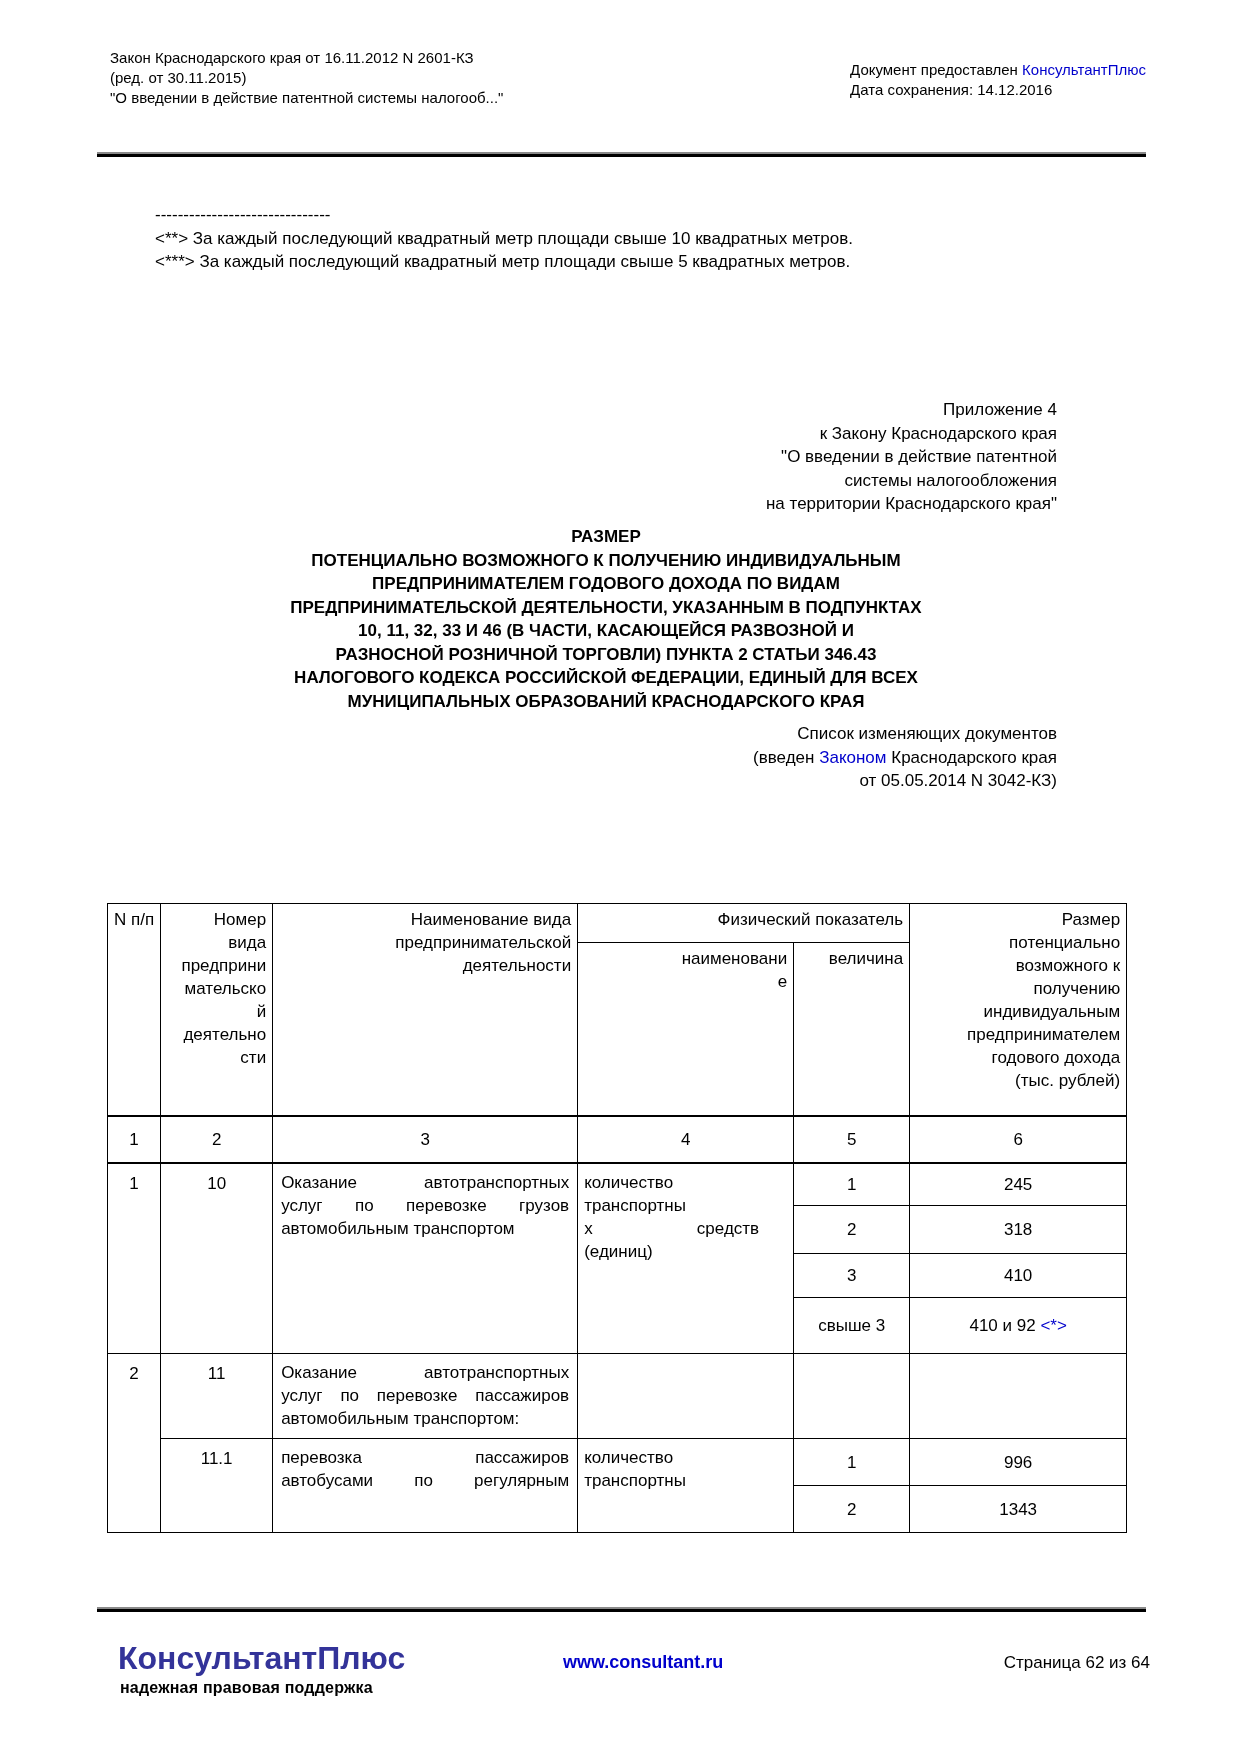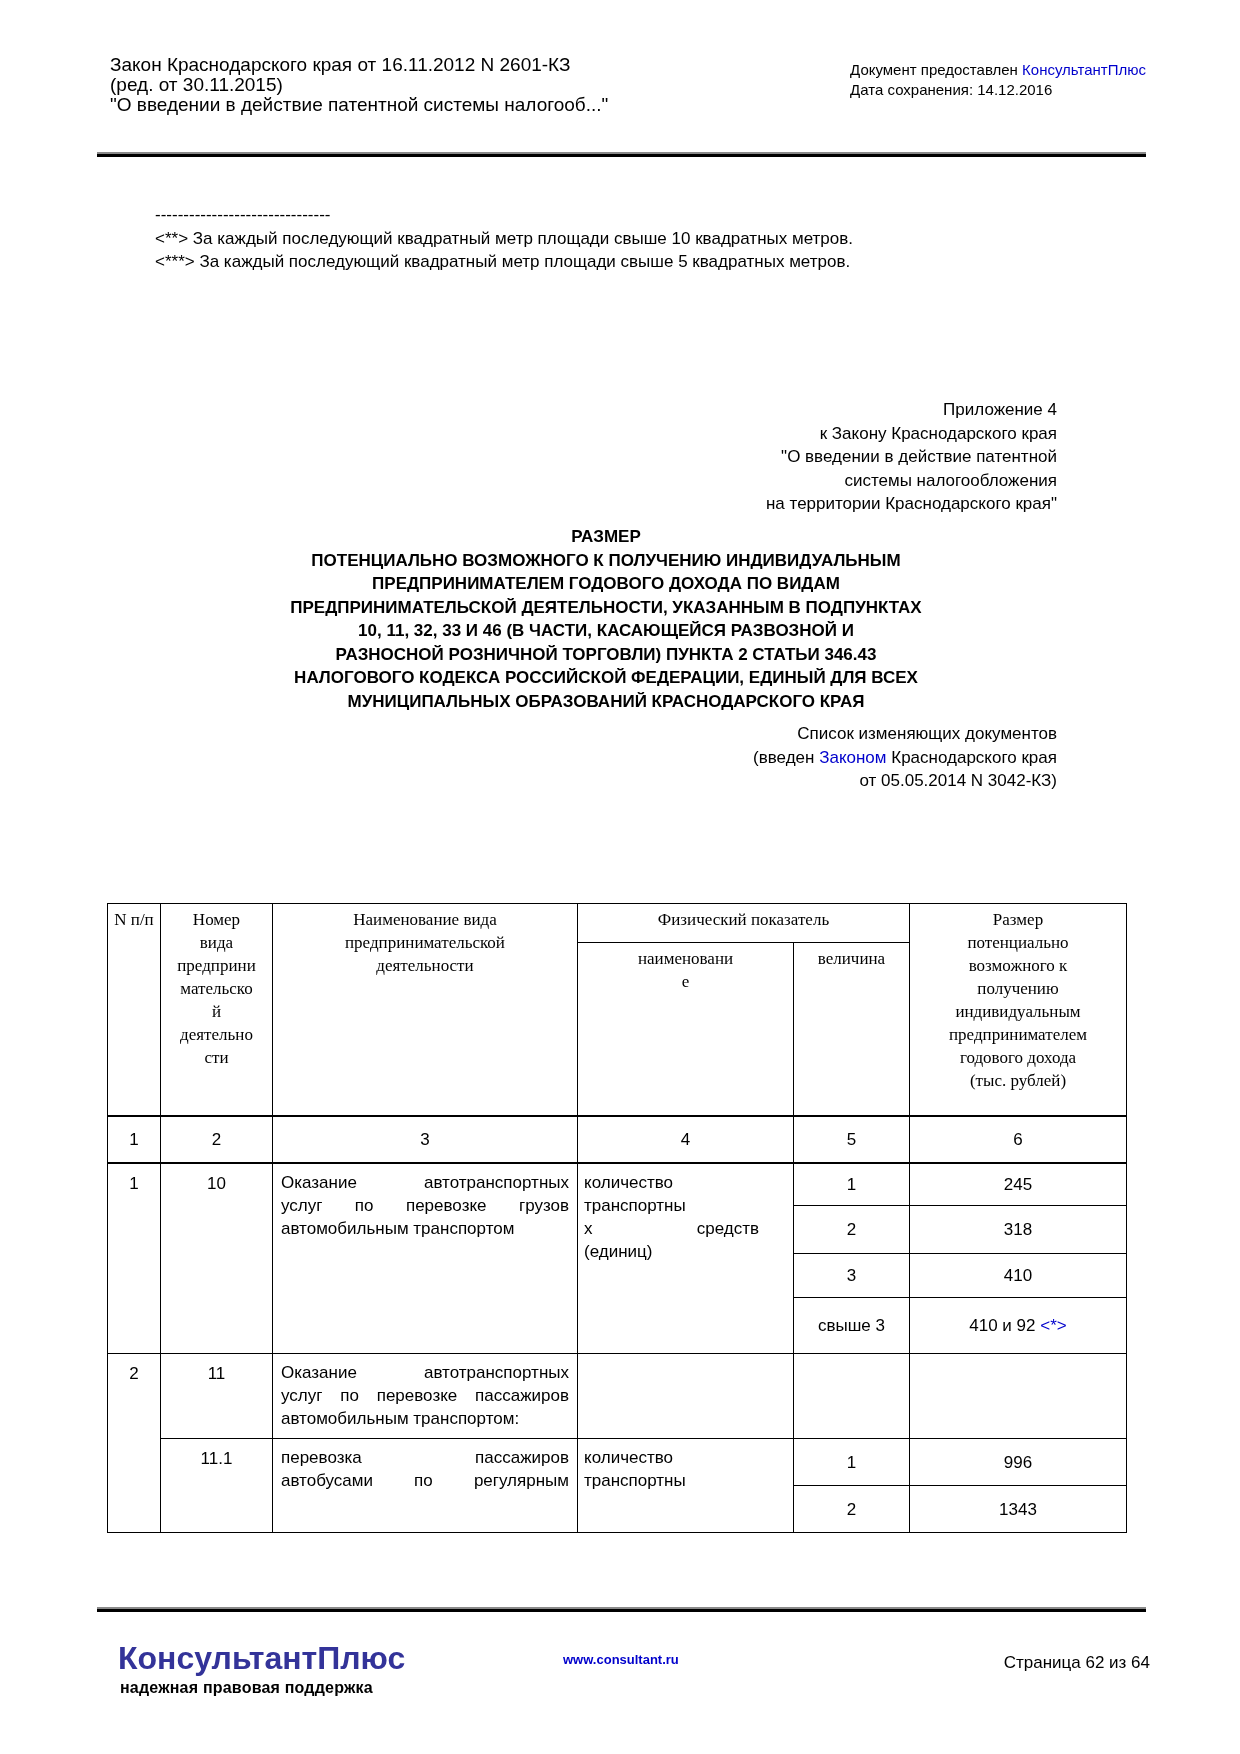--- a/index.html
+++ b/index.html
@@ -1,56 +1,56 @@
 <!DOCTYPE html>
 <html><head>
 <meta charset="utf-8">
 <style>
   html,body { margin:0; padding:0; background:#ffffff; }
   .page { position:relative; width:1240px; height:1754px; background:#fff;
           font-family:"Liberation Sans", sans-serif; color:#000; overflow:hidden; }
 
   a.link { color:#0000cc; text-decoration:none; cursor:pointer; }
 
-  .hdr-left { position:absolute; left:110px; top:55px; font-size:19px; line-height:20px; white-space:pre-line; }
+  .hdr-left { position:absolute; left:110px; top:48px; font-size:15px; line-height:20px; white-space:pre-line; }
   .hdr-right { position:absolute; right:94px; top:60px; font-size:15px; line-height:20px; text-align:left; }
 
   .rule { position:absolute; left:97px; width:1049px; }
   .rule .g { height:2px; background:#8a8a8a; }
   .rule .b { height:3px; background:#000; }
   .rule-top { top:152px; }
   .rule-bottom { top:1607px; }
 
   .content { position:absolute; left:155px; width:902px; font-size:17px; line-height:23.5px; }
   .fnblock { top:203px; }
   .annex { top:398px; text-align:right; white-space:pre-line; }
   .title { top:525px; text-align:center; font-weight:bold; white-space:pre-line; }
   .amend { top:722px; text-align:right; }
 
   table.doc-table { position:absolute; left:107px; top:903px; border-collapse:collapse;
                     table-layout:fixed; font-size:17px; line-height:23px; }
   .doc-table td { border:1px solid #000; padding:4px 6px; vertical-align:top; }
-  .th { text-align:center; white-space:pre-line; padding-top:10px;font-family:Liberation Serif, serif; }
+  .th { text-align:right; white-space:pre-line; padding-top:10px; }
   .th-np { white-space:nowrap; padding-left:1px; padding-right:1px; }
   tr.h1 { height:39px; }
   tr.h2 { height:173px; }
   tr.hn { height:47px; }
   tr.hn td { text-align:center; vertical-align:middle;
              border-top:2px solid #000; border-bottom:2px solid #000; padding:2px; }
   tr.ra { height:43px; } tr.rb { height:48px; } tr.rc { height:44px; } tr.rd { height:56px; }
   tr.r11 { height:85px; } tr.re { height:47px; } tr.rf { height:47px; }
   td.cc { text-align:center; padding-top:8px; }
   td.name { padding:7px 8px; }
   td.ind { padding:7px 34px 7px 6px;margin-top:48px; }
   td.qty, td.val { text-align:center; vertical-align:middle; }
   .jline { text-align:justify; text-align-last:justify; }
 
   .logo { position:absolute; left:118px; top:1640px; font-size:32px; font-weight:bold; color:#333399; }
   .tagline { position:absolute; left:120px; top:1679px; font-size:16px; font-weight:bold; letter-spacing:0.2px;text-align:right; }
-  .site { position:absolute; left:563px; top:1652px; font-size:13px; font-weight:bold; }
+  .site { position:absolute; left:563px; top:1652px; font-size:18px; font-weight:bold; }
   .pageinfo { position:absolute; right:90px; top:1653px; font-size:17px;text-align:right; }
 </style>
 </head>
 <body>
 
 <div class="page">
 
   <div class="hdr-left">Закон Краснодарского края от 16.11.2012 N 2601-КЗ
 (ред. от 30.11.2015)
 "О введении в действие патентной системы налогооб..."</div>

